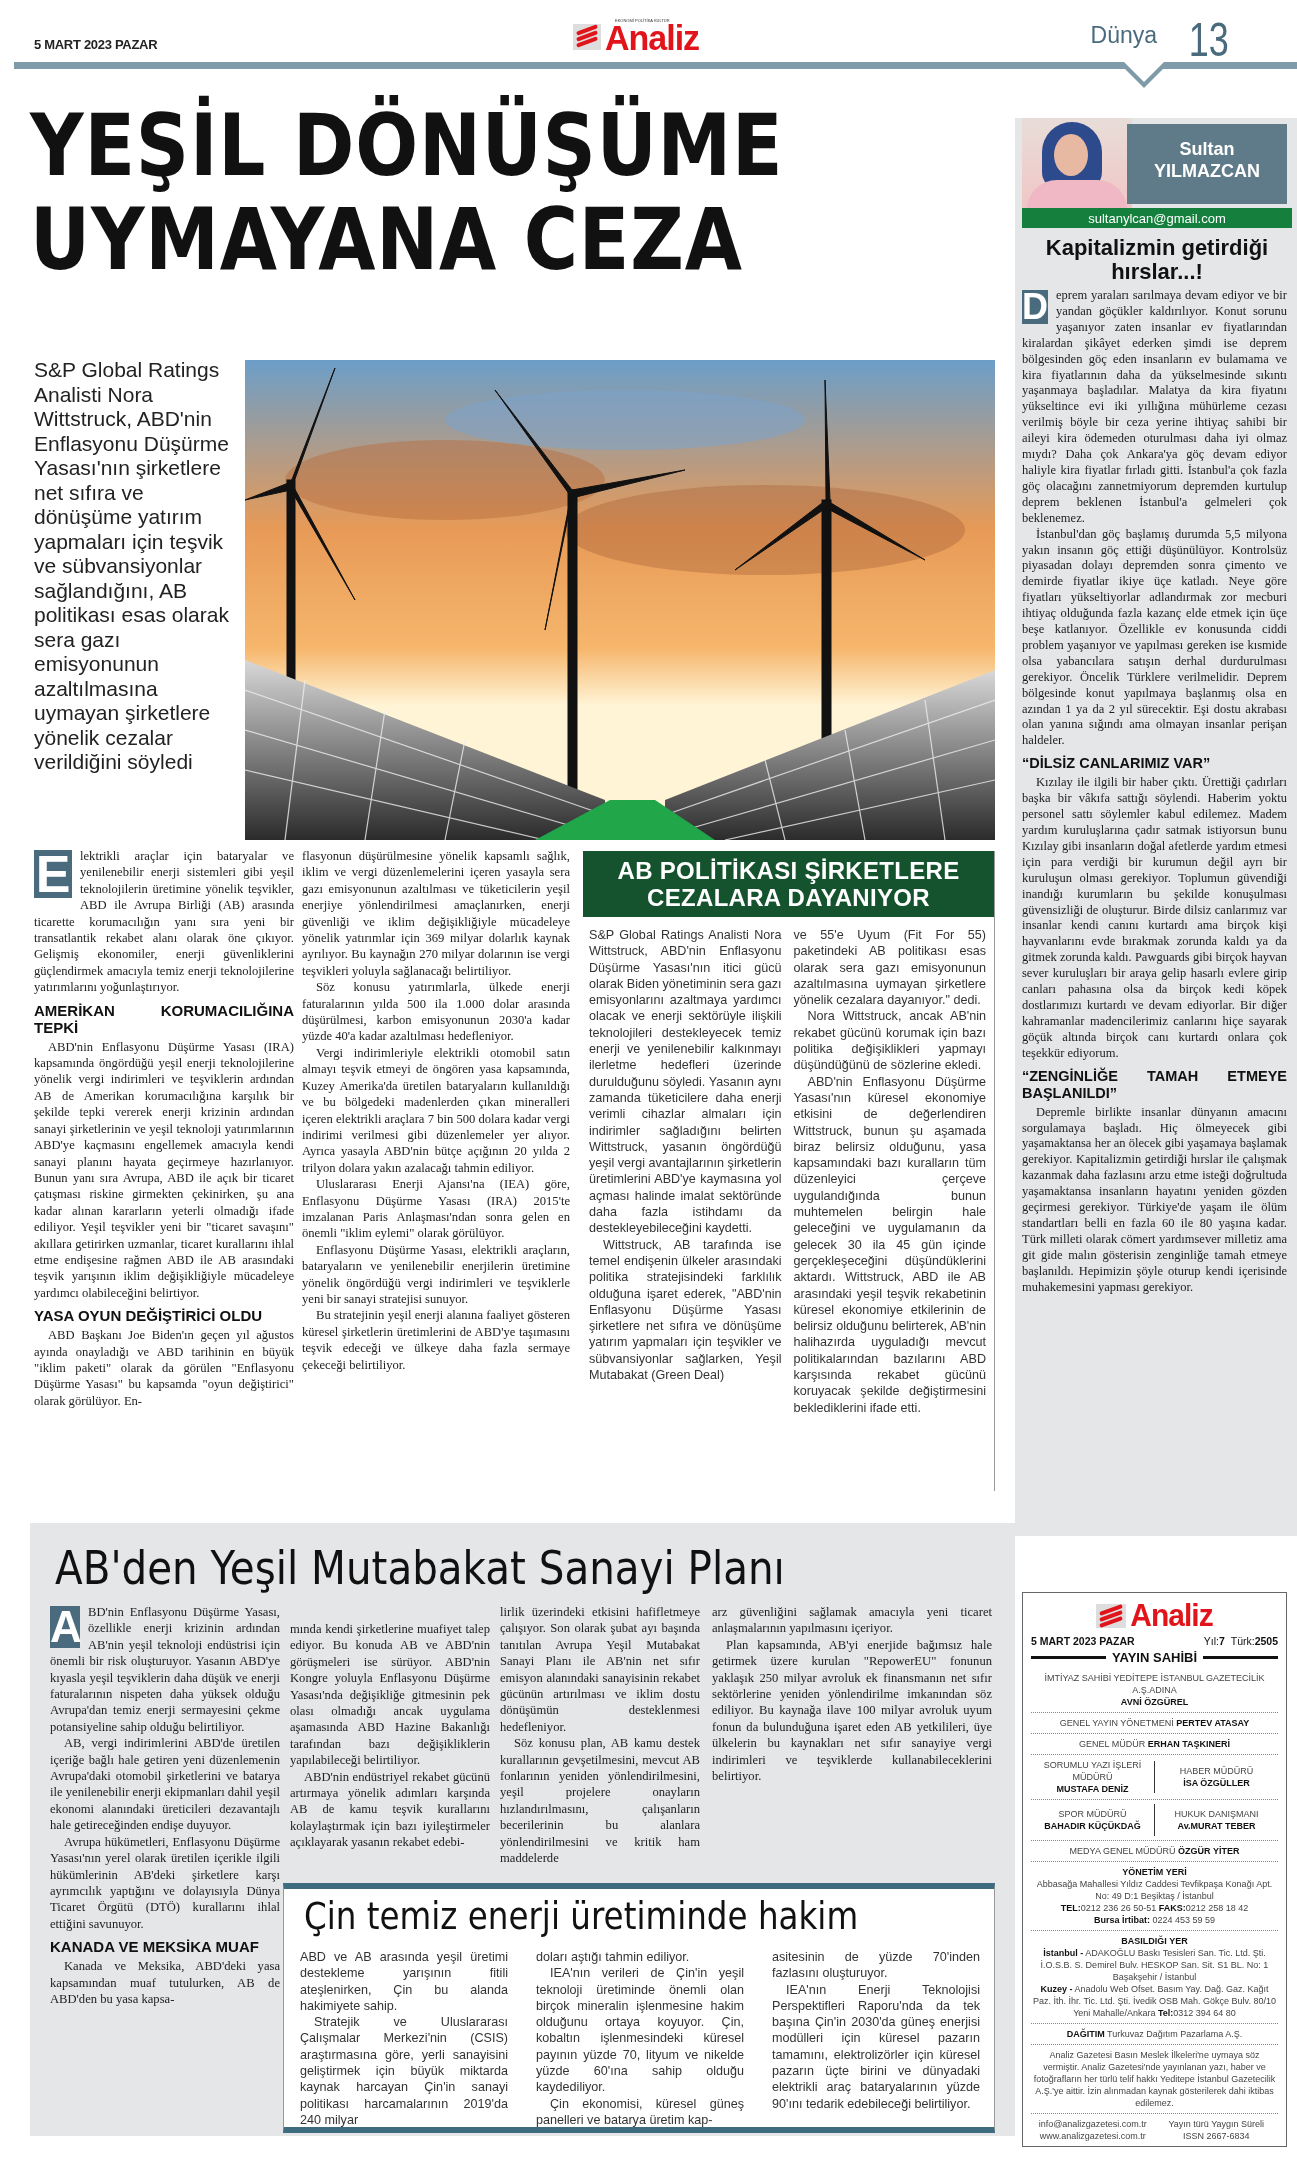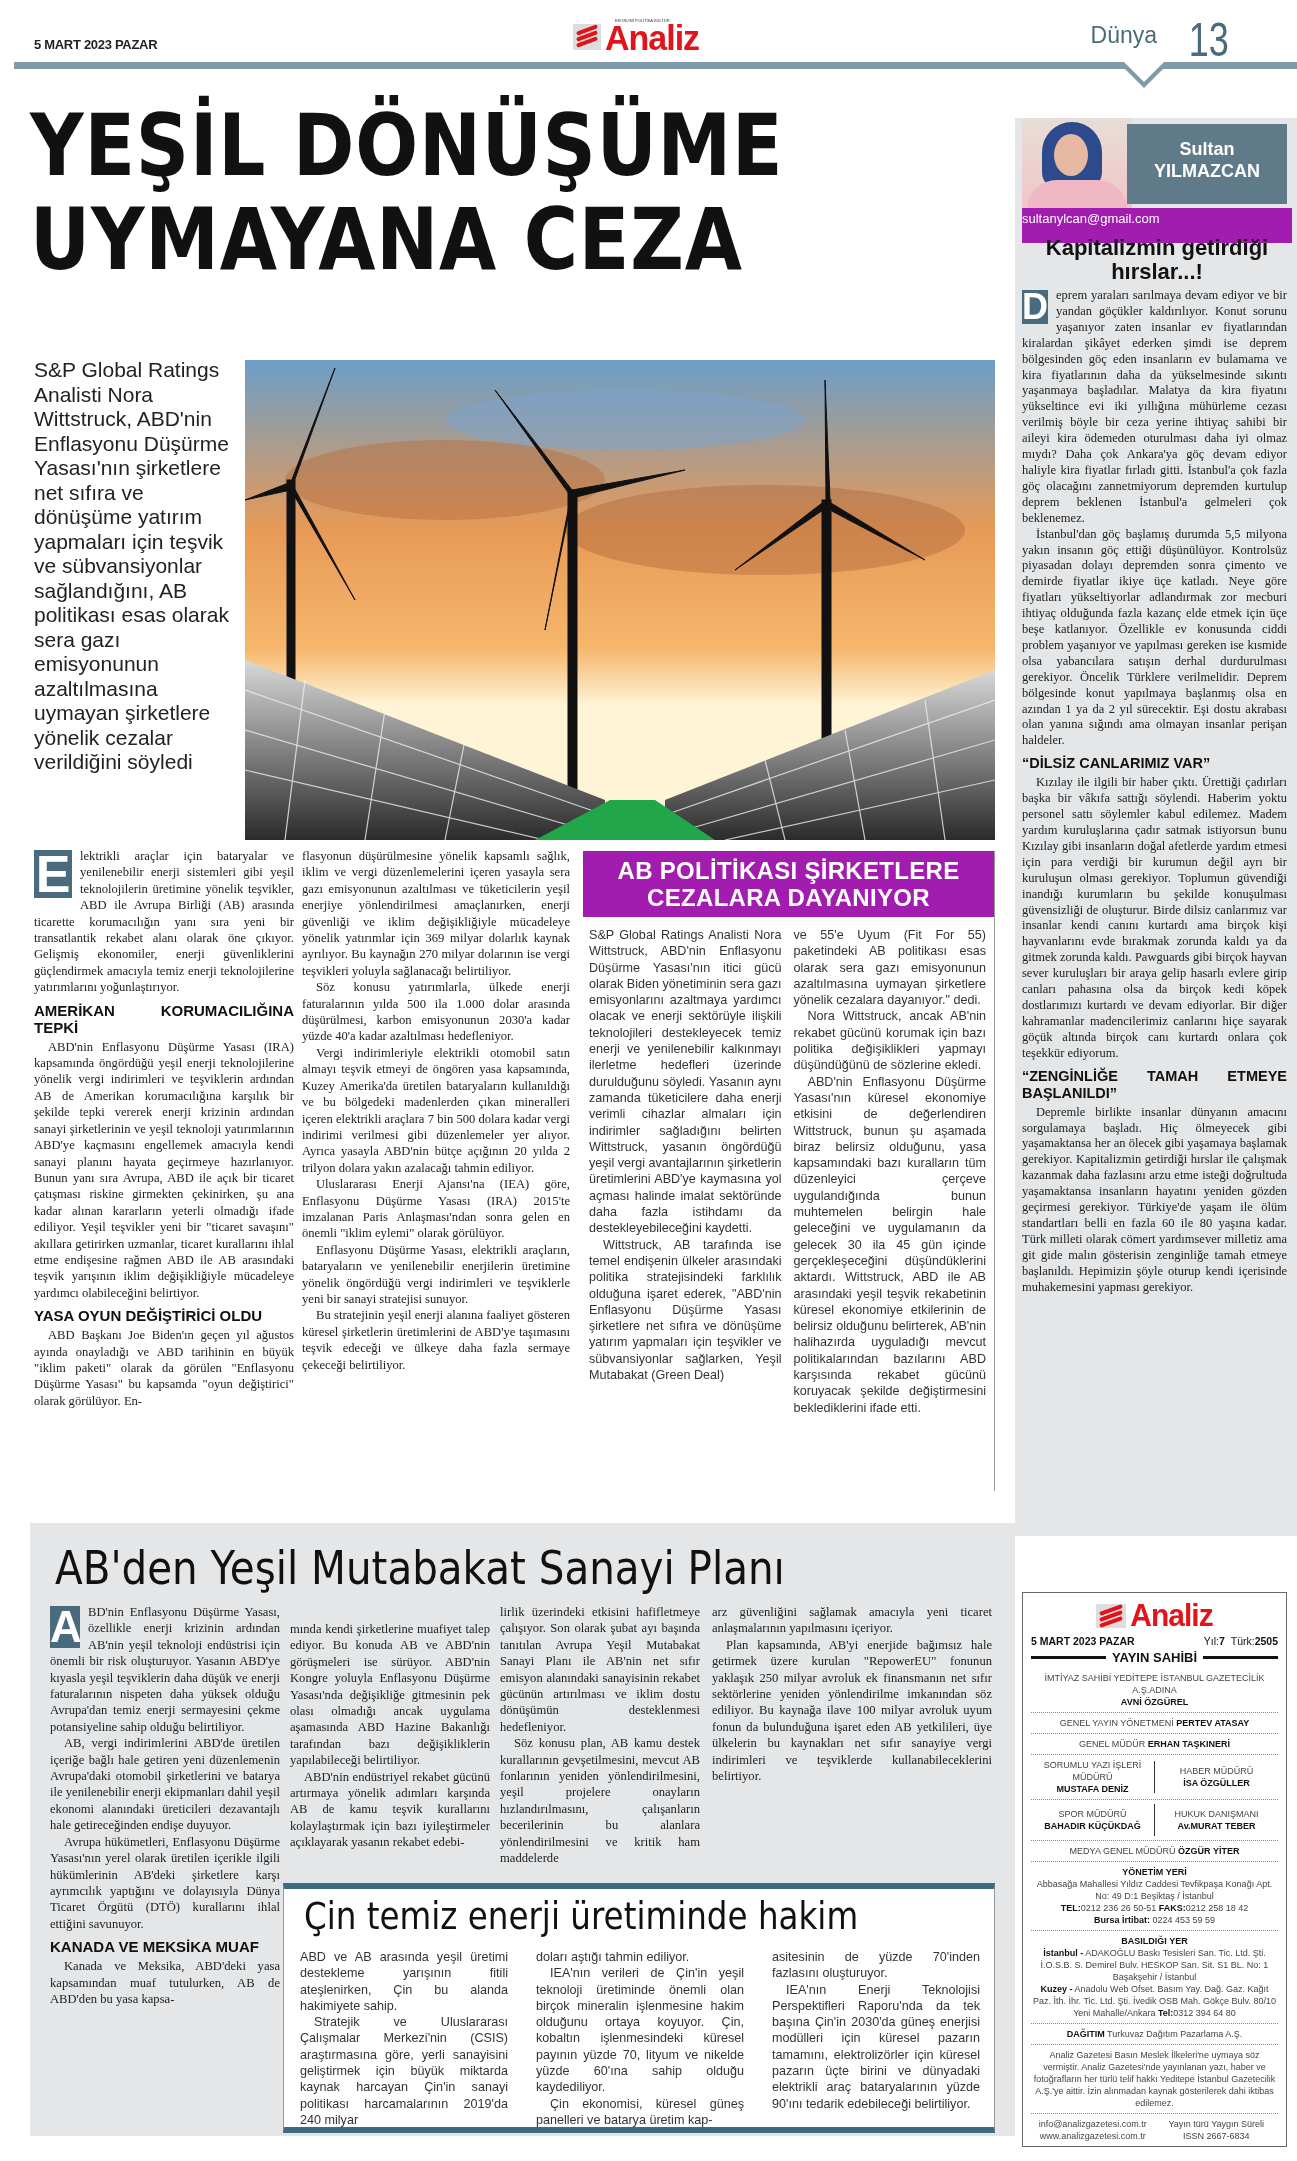--- a/index.html
+++ b/index.html
@@ -18,32 +18,32 @@
 .chev2{left:1124px;top:62px;width:0;height:0;border-left:20px solid transparent;border-right:20px solid transparent;border-top:20px solid #fff}
 .headline{left:30px;top:98px;width:980px;font-family:"DejaVu Sans",sans-serif;font-weight:bold;font-size:86px;line-height:94px;letter-spacing:1px;color:#111;transform:scaleX(.86);transform-origin:left top}
 .spot{left:34px;top:358px;width:205px;font-family:"Liberation Sans",sans-serif;font-size:21px;line-height:24.5px;color:#222}
 .hero{left:245px;top:360px;width:750px;height:480px;overflow:hidden}
 .col{font-size:12.6px;line-height:16.4px;text-align:justify;color:#222;hyphens:auto}
 .col p{text-indent:14px}
 .col p.noind{text-indent:0}
 .subh{font-family:"Liberation Sans",sans-serif;font-weight:bold;font-size:15px;line-height:17px;color:#111;margin:6px 0 3px}
 .dropcap{float:left;width:38px;height:48px;background:#4a6b7d;color:#fff;font-family:"Liberation Sans",sans-serif;font-weight:900;font-size:52px;line-height:48px;text-align:center;margin:2px 8px 0 0}
 .boxed{left:583px;top:851px;width:412px;height:640px;border-right:1px solid #999}
-.box-title{background:#a21caf;color:#fff;text-align:center;font-family:"Liberation Sans",sans-serif;font-weight:bold;font-size:24px;line-height:27px;padding:6px 4px;letter-spacing:.3px}
+.box-title{background:#14532d;color:#fff;text-align:center;font-family:"Liberation Sans",sans-serif;font-weight:bold;font-size:24px;line-height:27px;padding:6px 4px;letter-spacing:.3px}
 .sans-col{font-family:"Liberation Sans",sans-serif;font-size:12.6px;line-height:16.3px;text-align:justify;color:#333}
 .sans-col p{text-indent:14px}
 .sans-col p.noind{text-indent:0}
 .aside{left:1015px;top:118px;width:282px;height:1418px;background:#e4e6e8}
 .author-card{left:1022px;top:118px;width:270px;height:108px}
 .author-photo{position:absolute;left:0;top:0;width:110px;height:90px;background:linear-gradient(180deg,#e8ddd8 0%,#f0c6c6 100%);overflow:hidden}
 .author-photo .scarf{position:absolute;left:20px;top:4px;width:60px;height:68px;border-radius:30px 30px 18px 18px;background:#2d4a8c}
 .author-photo .face{position:absolute;left:32px;top:16px;width:34px;height:42px;border-radius:50%;background:#e7b9a2}
 .author-photo .body{position:absolute;left:5px;top:62px;width:100px;height:30px;border-radius:40px 40px 0 0;background:#f0b7c4}
 .author-name{position:absolute;left:105px;top:6px;width:160px;height:80px;background:#5f7a88;color:#fff;font-family:"Liberation Sans",sans-serif;font-weight:bold;font-size:18px;line-height:22px;text-align:center;padding-top:14px}
-.author-mail{position:absolute;left:0;top:90px;width:270px;height:35px;background:#a21caf;color:#fff;font-family:"Liberation Sans",sans-serif;font-size:13px;line-height:22px;text-align:left}
+.author-mail{position:absolute;left:0;top:90px;width:270px;height:20px;background:#15803d;color:#fff;font-family:"Liberation Sans",sans-serif;font-size:13px;line-height:22px;text-align:center}
 .col-title{left:1022px;top:236px;width:270px;text-align:center;font-family:"Liberation Sans",sans-serif;font-weight:bold;font-size:22px;line-height:24px;color:#111}
 .aside-body{left:1022px;top:288px;width:265px}
 .aside-body .col{font-size:12.5px;line-height:15.9px}
 .aside-body .subh{font-size:14.5px}
 .imprint{left:1022px;top:1592px;width:265px;height:555px;border:1px solid #666;font-family:"Liberation Sans",sans-serif;text-align:center;font-size:9px;color:#444;padding:0 8px}
 .imp-row{border-bottom:1px dotted #888;padding:4px 0;line-height:12px}
 .imp-b{font-weight:bold;color:#111}
 .imp-two{display:flex;align-items:center}
 .imp-two>div{flex:1}
 .imp-two .vr{flex:0 0 1px;height:32px;background:#333}

